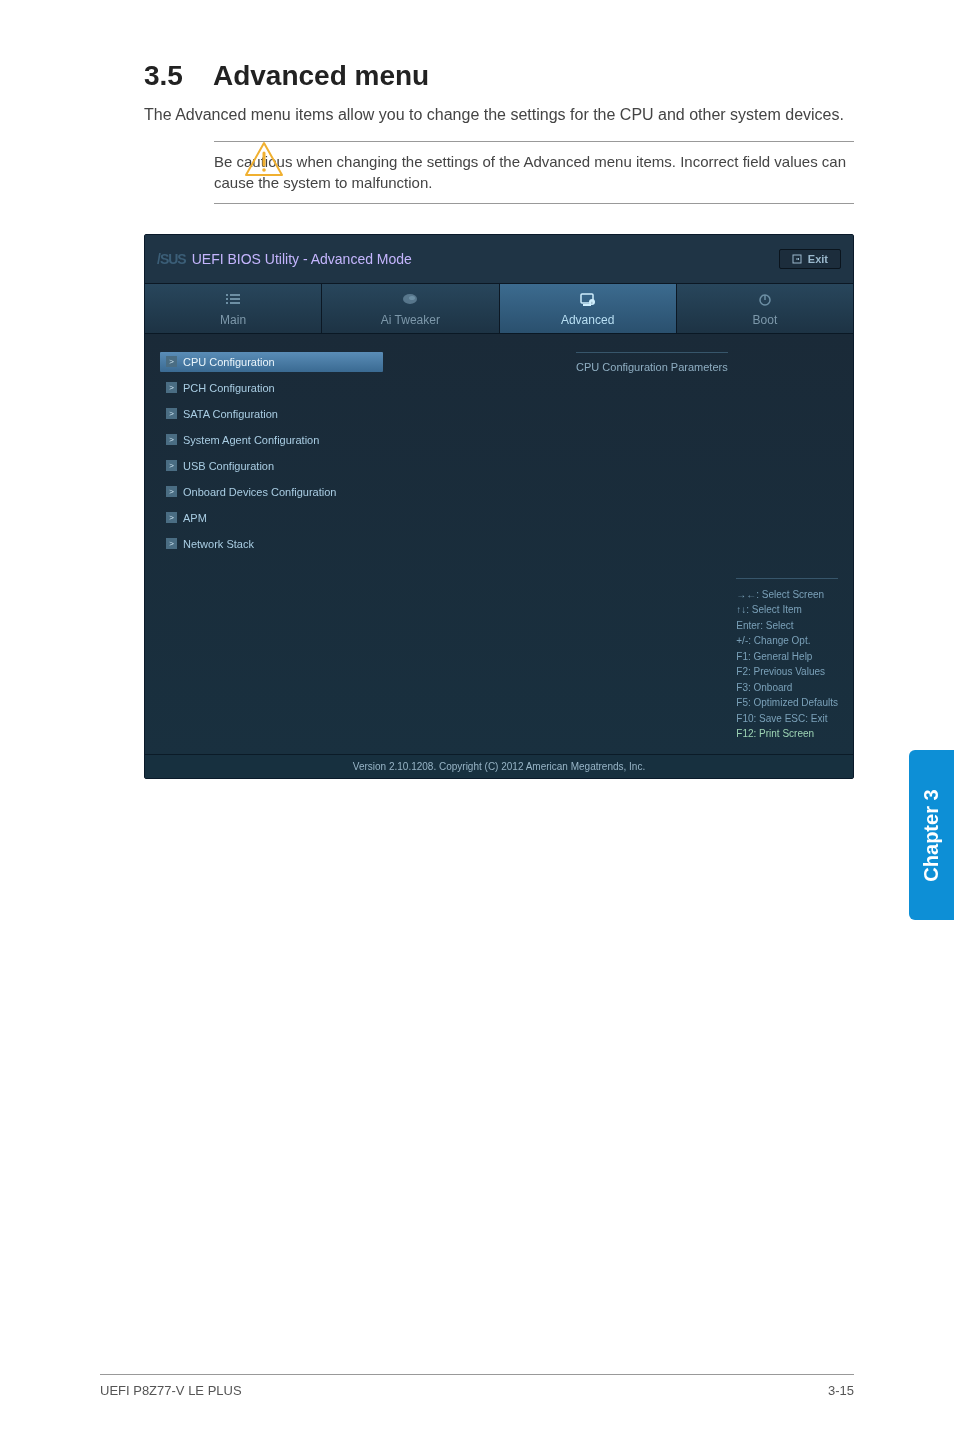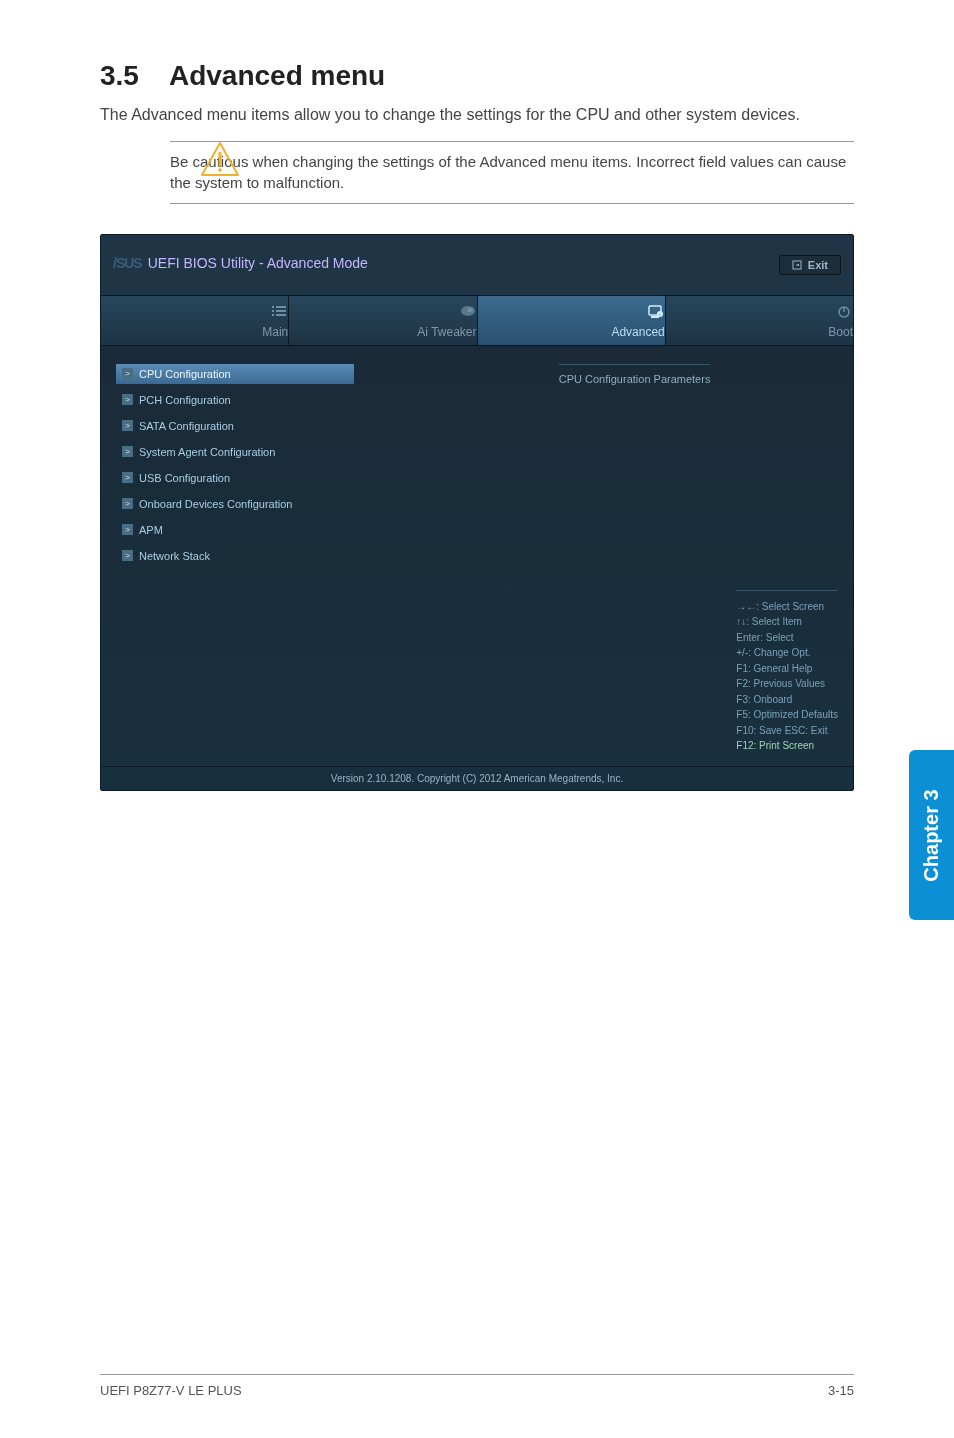--- a/index.html
+++ b/index.html
@@ -6,20 +6,21 @@
     body {
       font-family: Arial, Helvetica, sans-serif;
       width: 954px;
       height: 1438px;
       background: #fff;
       color: #333;
       position: relative;
     }
     .page-content {
       padding: 60px 100px 0 100px;
+      margin-left: 44px;
     }
     .section-heading {
       font-size: 28px;
       font-weight: bold;
       color: #222;
       margin-bottom: 12px;
     }
     .section-heading .num { margin-right: 30px; }
     .section-desc {
       font-size: 16px;
@@ -51,22 +52,23 @@
     }
     .bios-window {
       border: 1px solid #0a1a2a;
       background: linear-gradient(#22384a, #1a2d3d);
       width: 100%;
       border-radius: 2px;
       overflow: hidden;
     }
     .bios-titlebar {
       display: flex;
+      align-items: center;
       justify-content: space-between;
-      padding: 20px 12px;
+      padding: 14px 12px;
       background: #1f3445;
       border-bottom: 1px solid #0c1824;
     }
     .bios-brand {
       display: flex;
       align-items: baseline;
       gap: 6px;
       color: #5a8aa7;
       font-size: 14px;
     }
@@ -83,21 +85,21 @@
       gap: 6px;
       border-radius: 2px;
       font-weight: bold;
     }
     .tabbar {
       display: flex;
       border-bottom: 1px solid #0a1824;
     }
     .tab {
       flex: 1;
-      text-align: right;
+      text-align: center;
       padding: 8px 0 6px 0;
       font-size: 12px;
       color: #7d98aa;
       border-right: 1px solid #0c1824;
       background: linear-gradient(#28465c, #1d3344);
     }
     .tab:last-child { border-right: none; }
     .tab.active {
       background: linear-gradient(#3c6b8f, #2a506e);
       color: #b8dff3;

